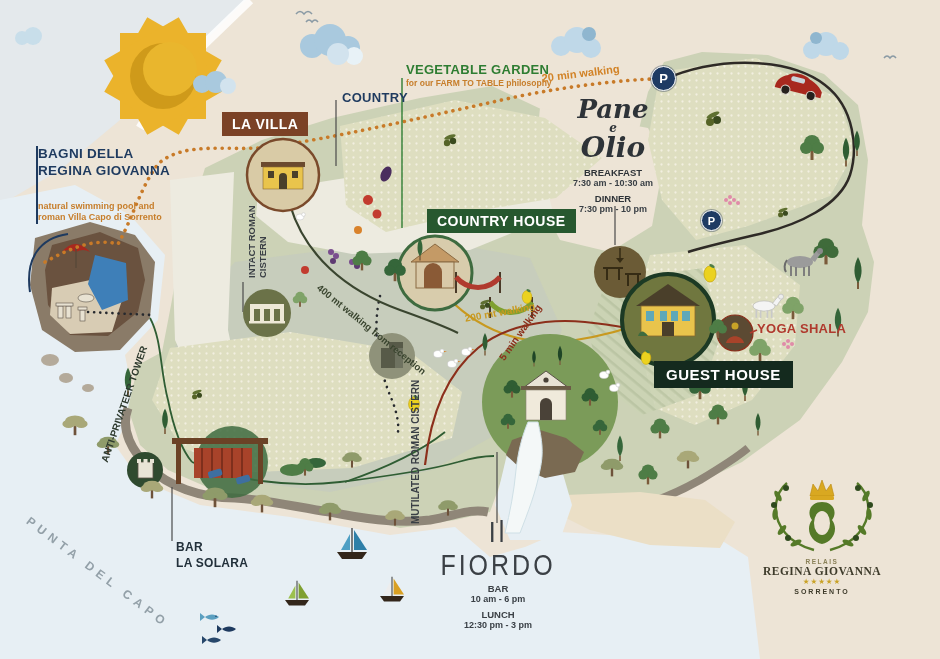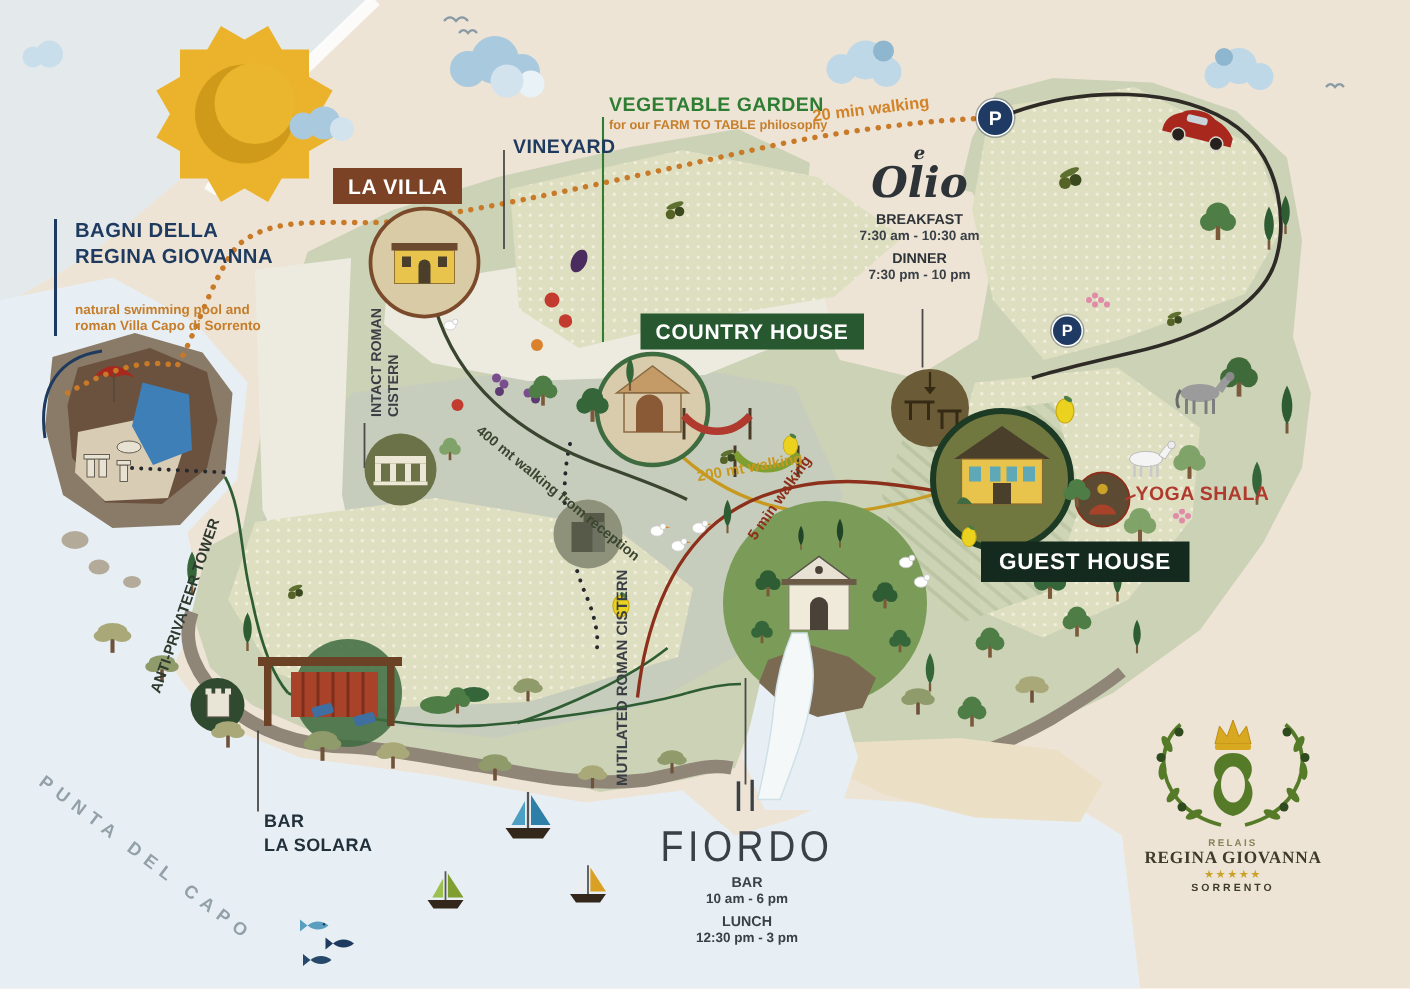--- a/index.html
+++ b/index.html
@@ -2,21 +2,21 @@
 <html><head>
 <meta charset="utf-8">
 <style>
   html,body{margin:0;padding:0;background:#fff;}
   #stage{position:relative;width:940px;height:659px;overflow:hidden;background:#EDE4D6;
          font-family:"Liberation Sans",sans-serif;}
   #terrain{position:absolute;left:0;top:0;}
   .abs{position:absolute;}
   .ws{white-space:pre-line;}
   
-  .bagni{border-left:2px solid #1E3A5F;padding-left:12px;}
+  .bagni{border-left:2px solid #1E3A5F;padding-left:0;}
   .bagni-title{color:#1E3A5F;font-weight:bold;font-size:13.5px;line-height:1.25;letter-spacing:.3px;}
   .bagni-sub{color:#C77E2B;font-weight:bold;font-size:9px;line-height:1.3;margin-top:21px;}
   .badge{color:#fff;font-weight:bold;font-size:14px;letter-spacing:.5px;padding:4px 10px;display:inline-block;}
   .badge-brown{background:#7B4226;}
   .badge-green{background:#27582F;}
   .badge-dark{background:#142A1E;padding:5px 12px;}
   .navylbl{color:#1E3A5F;font-weight:bold;font-size:13px;letter-spacing:.3px;}
   .greenlbl{color:#2E7D32;font-weight:bold;font-size:13px;letter-spacing:.3px;}
   .orangesub{color:#C77E2B;font-weight:bold;font-size:8.5px;margin-top:1px;}
   .redlbl{color:#B03A2E;font-weight:bold;font-size:13px;letter-spacing:.3px;}
@@ -535,30 +535,31 @@
 
   <div class="abs bagni" style="left:36px;top:146px;width:210px;">
     <div class="bagni-title ws">BAGNI DELLA
 REGINA GIOVANNA</div>
     <div class="bagni-sub ws">natural swimming pool and
 roman Villa Capo di Sorrento</div>
   </div>
 
   <div class="abs badge badge-brown" style="left:222px;top:112px;text-align:right;">LA VILLA</div>
 
-  <div class="abs navylbl" style="left:342px;top:90px;">VINEYARD</div>
+  <div class="abs navylbl" style="left:342px;top:90px;">COUNTRY</div>
 
   <div class="abs" style="left:406px;top:62px;">
     <div class="greenlbl">VEGETABLE GARDEN</div>
     <div class="orangesub">for our FARM TO TABLE philosophy</div>
   </div>
 
   <div class="abs badge badge-green" style="left:427px;top:209px;">COUNTRY HOUSE</div>
 
   <div class="abs pane" style="left:538px;top:96px;">
+    <div class="script pane1">Pane</div>
     <div class="script pane2">e</div>
     <div class="script pane3">Olio</div>
     <div class="meal-label">BREAKFAST</div>
     <div class="meal-hours">7:30 am - 10:30 am</div>
     <div class="meal-label">DINNER</div>
     <div class="meal-hours">7:30 pm - 10 pm</div>
   </div>
 
   <div class="abs badge badge-dark" style="left:654px;top:361px;font-size:15px;">GUEST HOUSE</div>
 

